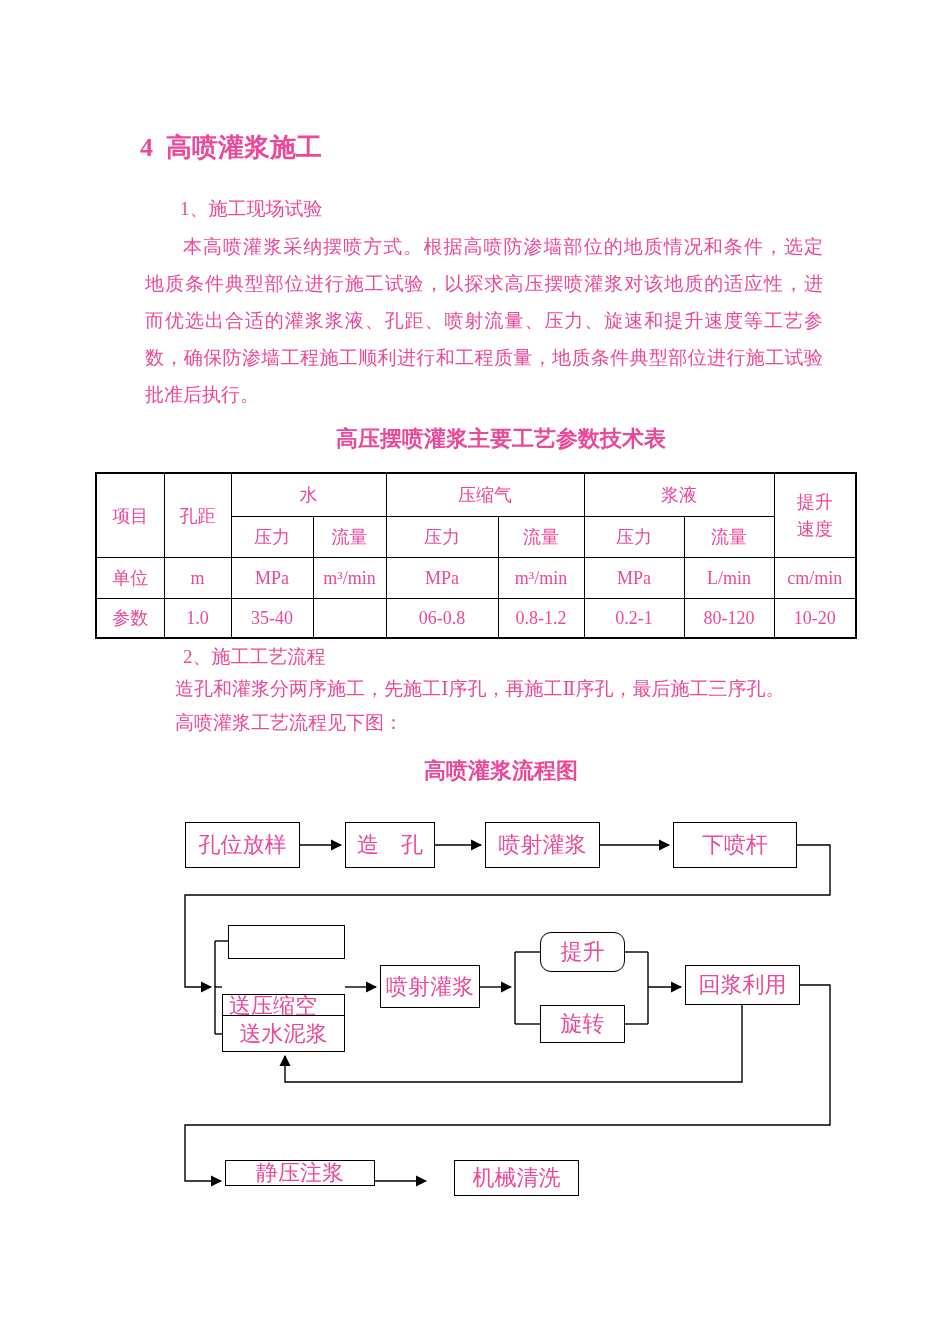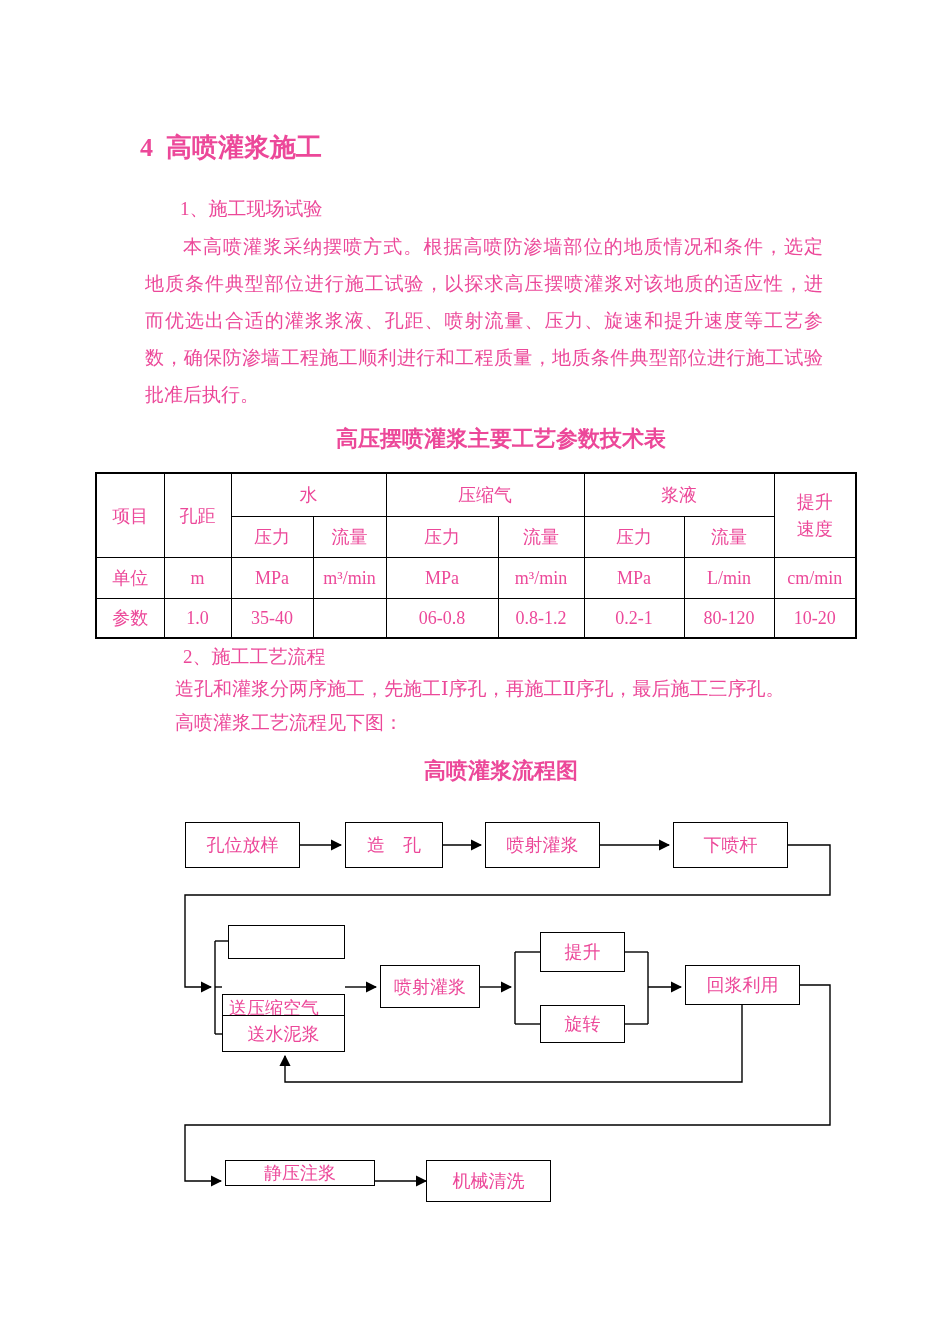--- a/index.html
+++ b/index.html
@@ -55,21 +55,21 @@
   tr.r4 td { height: 38px; }
   .lift-span { display: inline-block; width: 2.4em; line-height: 1.5; }
   
   .flow { left: 0; top: 800px; width: 950px; height: 440px; }
   .flow svg { position: absolute; left: 0; top: 0; }
   .flow-box {
     position: absolute;
     border: 1.4px solid #000;
     background: #fff;
     display: flex; align-items: center; justify-content: center;
-    font-size: 18px;
+    font-size: 22px;
     box-sizing: border-box;
     white-space: pre-wrap;
   }
   .flow-box.wrap-left {
     justify-content: flex-start;
     text-align: left;
     padding: 0 8px 0 6px;
     line-height: 1.25;
     margin-top: 32px;
   }
@@ -187,30 +187,30 @@
       <polyline class="connector" points="648,187 681,187" marker-end="url(#arrow)"></polyline>
 
       <polyline class="connector" points="742,205 742,282 285,282 285,256" marker-end="url(#arrow)"></polyline>
 
       <polyline class="connector" points="800,185 830,185 830,325 185,325 185,381 221,381" marker-end="url(#arrow)"></polyline>
 
       <polyline class="connector" points="375,381 426,381" marker-end="url(#arrow)"></polyline>
     </svg>
 
     <div class="flow-box" style="left:185px; top:22px; width:115px; height:46px;">孔位放样</div>
-    <div class="flow-box" style="left:345px; top:22px; width:98px;  height:46px;">造　孔</div>
+    <div class="flow-box" style="left:345px; top:22px; width:90px;  height:46px;">造　孔</div>
     <div class="flow-box" style="left:485px; top:22px; width:115px; height:46px;">喷射灌浆</div>
-    <div class="flow-box" style="left:673px; top:22px; width:115px; height:46px;">下喷杆</div>
+    <div class="flow-box" style="left:673px; top:22px; width:124px; height:46px;">下喷杆</div>
 
     <div class="flow-box" style="left:228px; top:125px; width:117px; height:34px;"></div>
     <div class="flow-box wrap-left" style="left:222px; top:162px; width:123px; height:50px;">送压缩空气气</div>
     <div class="flow-box" style="left:222px; top:215px; width:123px; height:37px;">送水泥浆</div>
 
     <div class="flow-box" style="left:380px; top:165px; width:100px; height:43px;">喷射灌浆</div>
-    <div class="flow-box" style="left:540px; top:132px; width:85px;  height:40px;">提升</div>
+    <div class="flow-box" style="left:540px; top:132px; width:85px;  height:40px;border-radius:11px;">提升</div>
     <div class="flow-box" style="left:540px; top:205px; width:85px;  height:38px;">旋转</div>
     <div class="flow-box" style="left:685px; top:165px; width:115px; height:40px;">回浆利用</div>
 
     <div class="flow-box" style="left:225px; top:360px; width:150px; height:26px;">静压注浆</div>
-    <div class="flow-box" style="left:426px; top:360px; width:125px; height:42px;">机械清洗</div>
+    <div class="flow-box" style="left:454px; top:360px; width:125px; height:36px;">机械清洗</div>
   </div>
 
 </div>
 
 </body></html>

